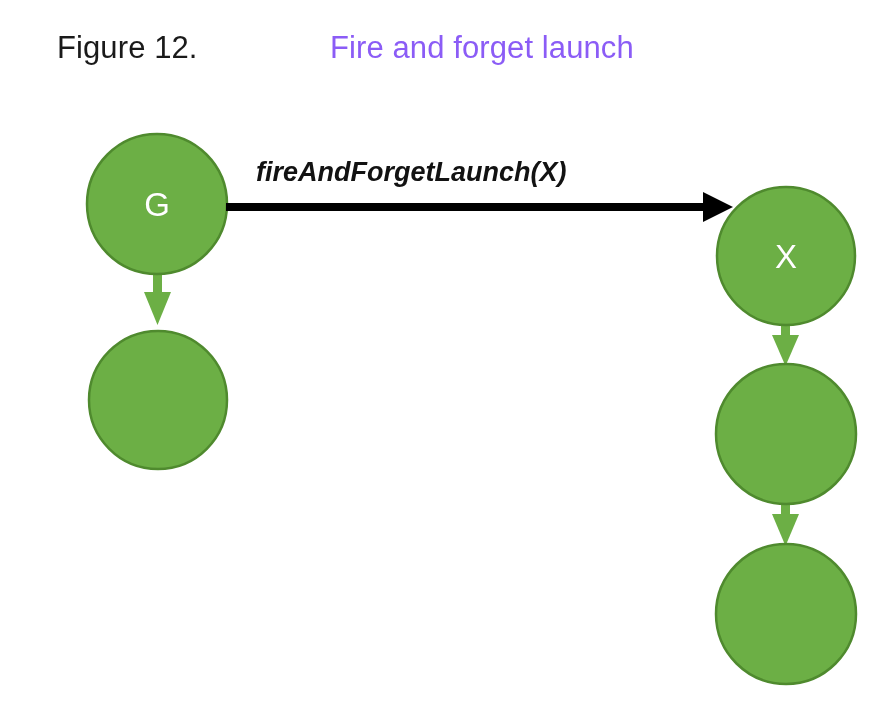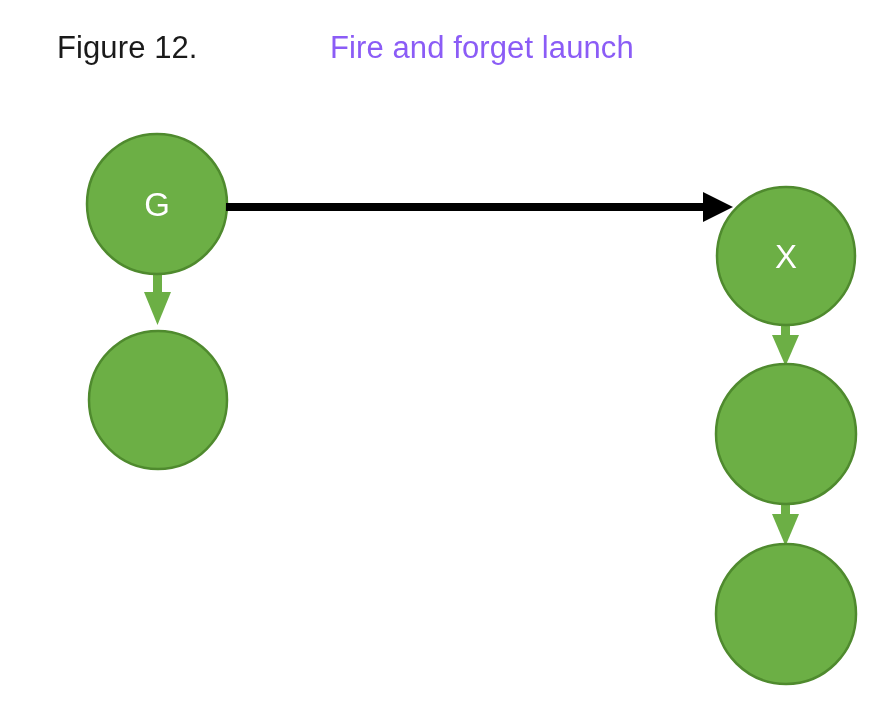--- a/index.html
+++ b/index.html
@@ -131,15 +131,16 @@
       <g>
         <rect x="226" y="203" width="481" height="8" fill="#000000"></rect>
         <polygon points="703,192 703,222 733,207" fill="#000000"></polygon>
       </g>
     </svg>
 
     <span class="node-label" style="left:127px; top:188px; width:60px;">G</span>
 
     <span class="node-label" style="left:756px; top:240px; width:60px;">X</span>
 
+    <span class="edge-label">fireAndForgetLaunch(X)</span>
   </div>
 
 </div>
 
 </body></html>

